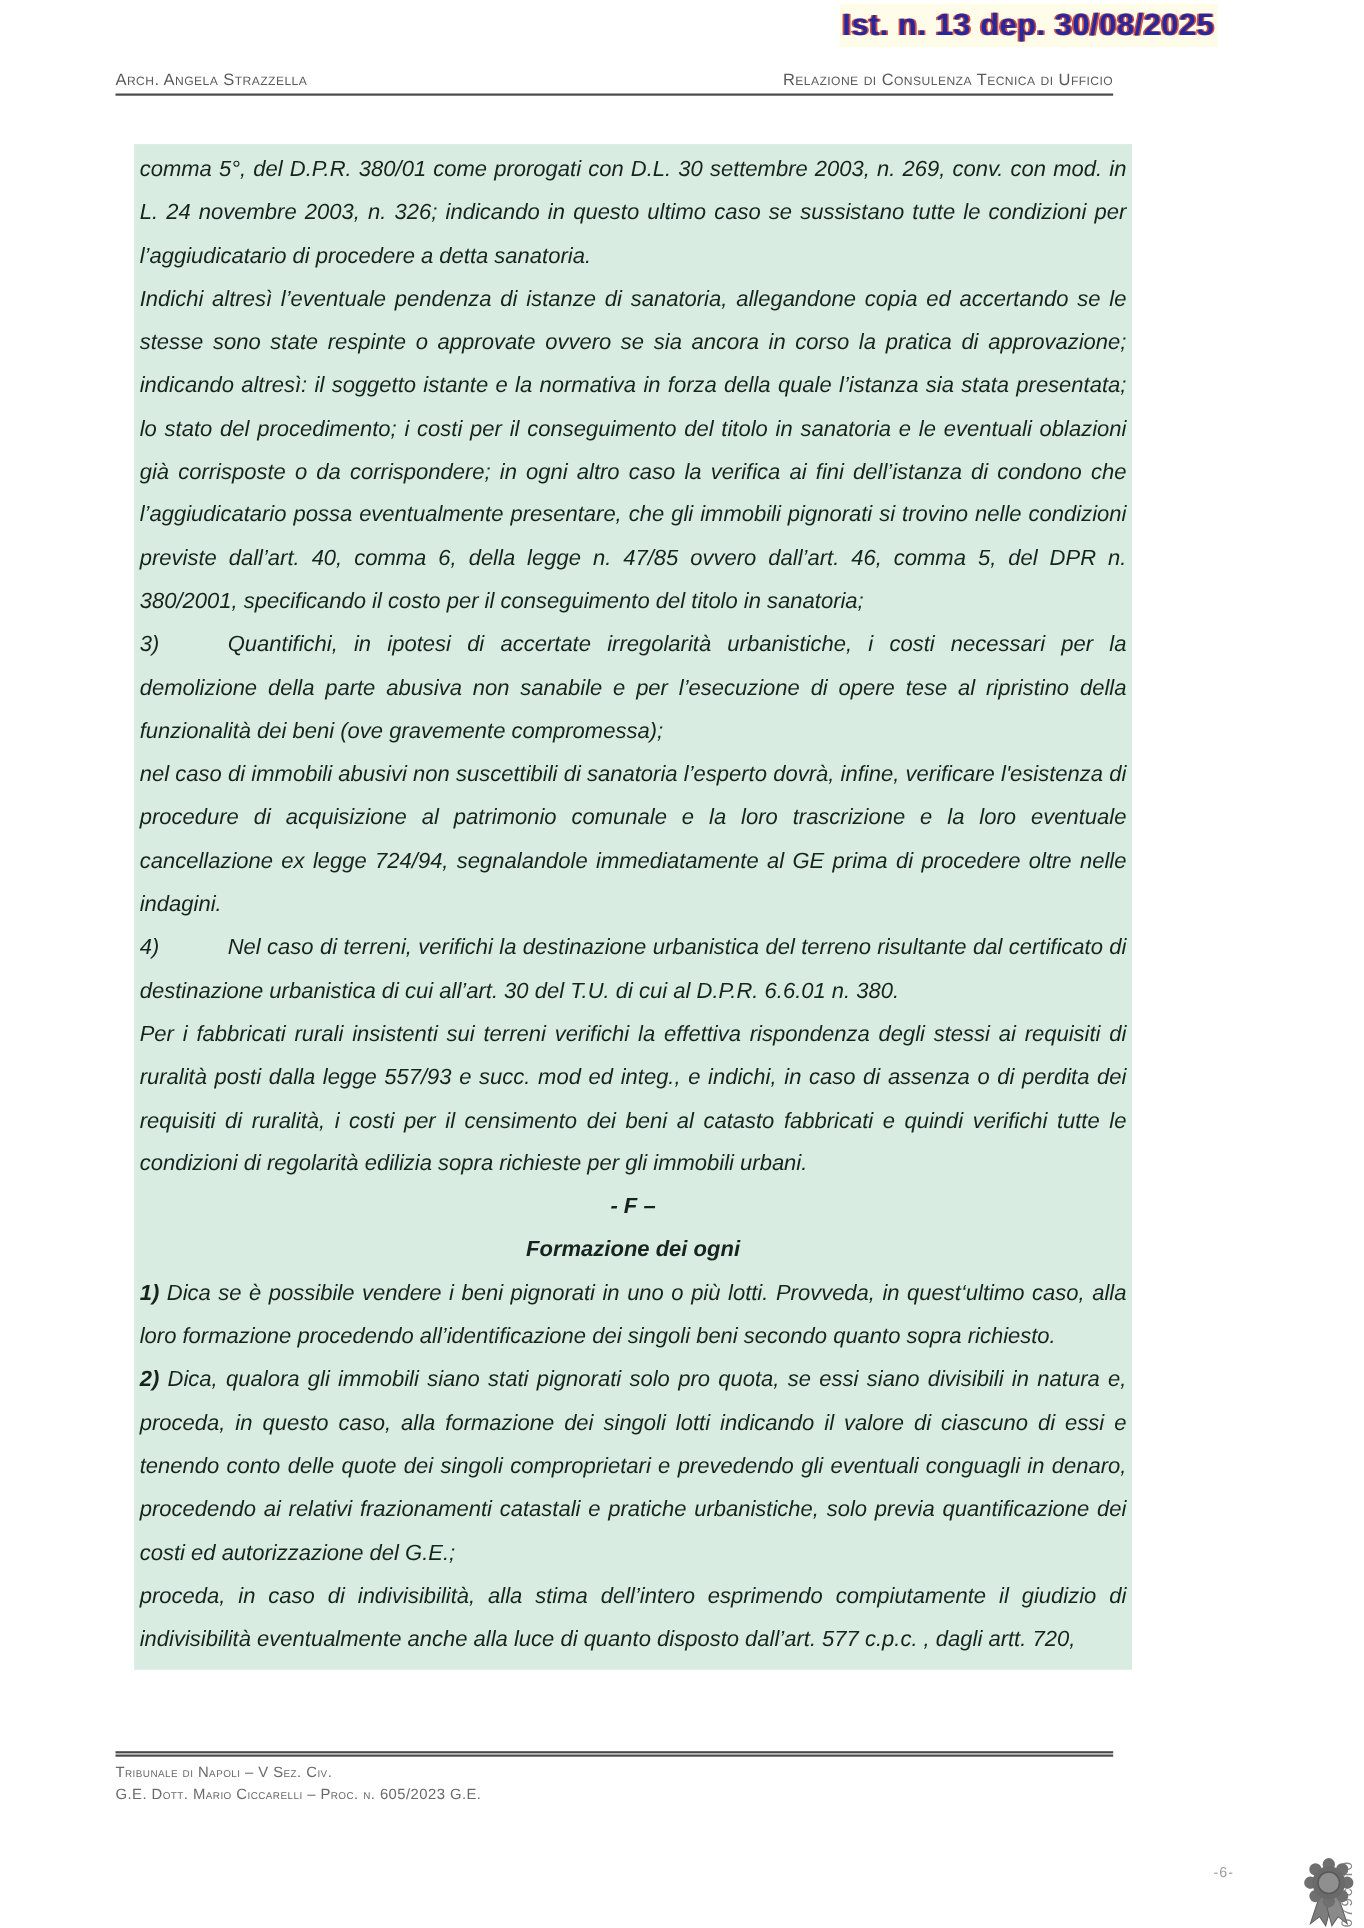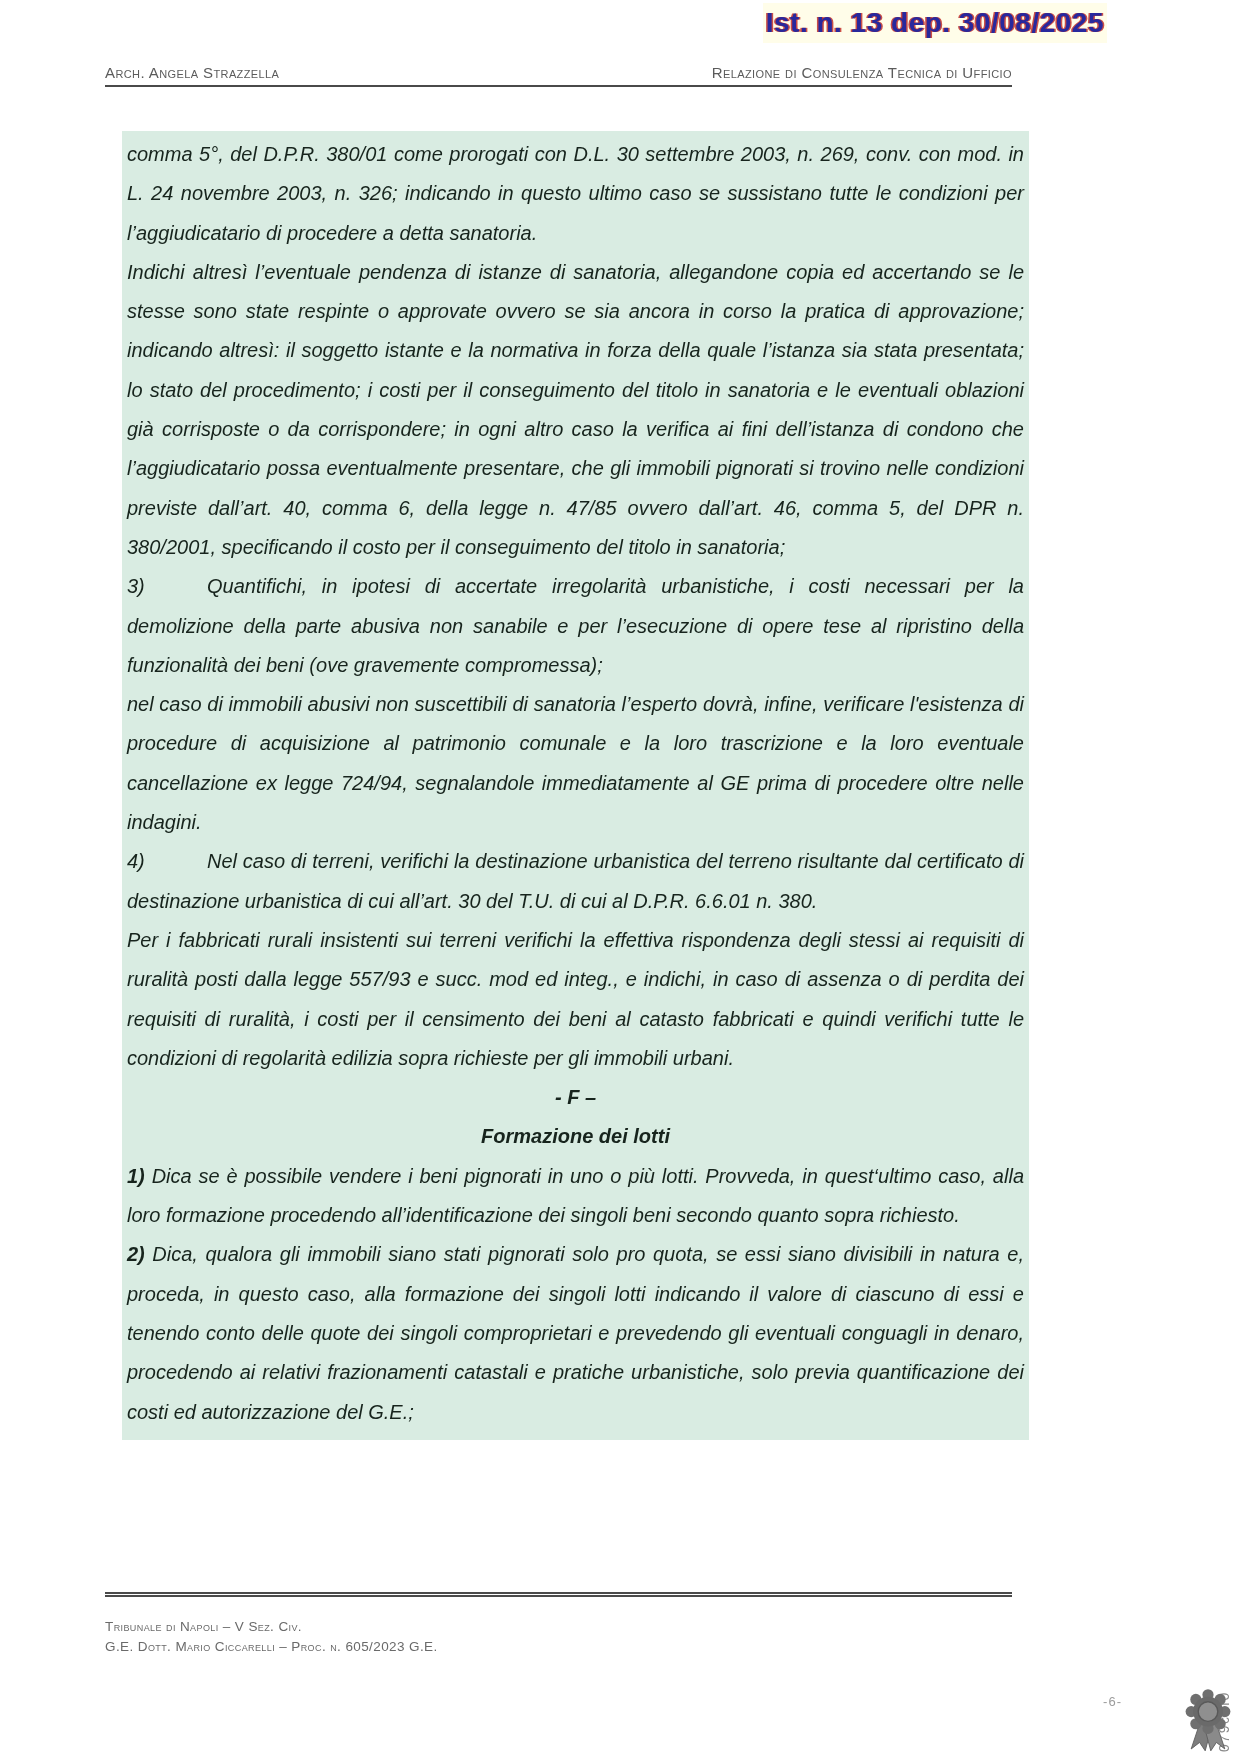--- a/index.html
+++ b/index.html
@@ -47,21 +47,21 @@
   .para{text-align:justify;margin:0;}
   .para.center{text-align:center;}
   .para.bold{font-weight:bold;}
   .hang{display:inline-block;width:80px;font-style:italic;}
   .lead{font-weight:bold;}
 
   
   .footer{
     position:absolute;left:105px;top:1592px;width:907px;
     border-top:5px double #4a4a4a;
-    padding-top:20px;
+    padding-top:4px;
     font-variant:small-caps;
     color:#6a6a6a;font-size:13.5px;letter-spacing:.4px;line-height:20px;
   }
   .page-number{
     position:absolute;right:118px;bottom:44px;
     color:#9b9b9b;font-size:13px;letter-spacing:1px;
   }
 
   
   .sig-vertical{
@@ -88,23 +88,24 @@
   </div>
 
   <div class="doc-body">
       <div class="para">comma 5°, del D.P.R. 380/01 come prorogati con D.L. 30 settembre 2003, n. 269, conv. con mod. in L. 24 novembre 2003, n. 326; indicando in questo ultimo caso se sussistano tutte le condizioni per l’aggiudicatario di procedere a detta sanatoria.</div>
       <div class="para">Indichi altresì l’eventuale pendenza di istanze di sanatoria, allegandone copia ed accertando se le stesse sono state respinte o approvate ovvero se sia ancora in corso la pratica di approvazione; indicando altresì: il soggetto istante e la normativa in forza della quale l’istanza sia stata presentata; lo stato del procedimento; i costi per il conseguimento del titolo in sanatoria e le eventuali oblazioni già corrisposte o da corrispondere; in ogni altro caso la verifica ai fini dell’istanza di condono che l’aggiudicatario possa eventualmente presentare, che gli immobili pignorati si trovino nelle condizioni previste dall’art. 40, comma 6, della legge n. 47/85 ovvero dall’art. 46, comma 5, del DPR n. 380/2001, specificando il costo per il conseguimento del titolo in sanatoria;</div>
       <div class="para"><span class="hang">3)</span>Quantifichi, in ipotesi di accertate irregolarità urbanistiche, i costi necessari per la demolizione della parte abusiva non sanabile e per l’esecuzione di opere tese al ripristino della funzionalità dei beni (ove gravemente compromessa);</div>
       <div class="para">nel caso di immobili abusivi non suscettibili di sanatoria l’esperto dovrà, infine, verificare l'esistenza di procedure di acquisizione al patrimonio comunale e la loro trascrizione e la loro eventuale cancellazione ex legge 724/94, segnalandole immediatamente al GE prima di procedere oltre nelle indagini.</div>
       <div class="para"><span class="hang">4)</span>Nel caso di terreni, verifichi la destinazione urbanistica del terreno risultante dal certificato di destinazione urbanistica di cui all’art. 30 del T.U. di cui al D.P.R. 6.6.01 n. 380.</div>
       <div class="para">Per i fabbricati rurali insistenti sui terreni verifichi la effettiva rispondenza degli stessi ai requisiti di ruralità posti dalla legge 557/93 e succ. mod ed integ., e indichi, in caso di assenza o di perdita dei requisiti di ruralità, i costi per il censimento dei beni al catasto fabbricati e quindi verifichi tutte le condizioni di regolarità edilizia sopra richieste per gli immobili urbani.</div>
       <div class="para center bold">- F –</div>
-      <div class="para center bold">Formazione dei lotti</div>
+      <div class="para center bold">Formazione dei ogni</div>
       <div class="para"><span class="lead">1) </span>Dica se è possibile vendere i beni pignorati in uno o più lotti. Provveda, in quest‘ultimo caso, alla loro formazione procedendo all’identificazione dei singoli beni secondo quanto sopra richiesto.</div>
       <div class="para"><span class="lead">2) </span>Dica, qualora gli immobili siano stati pignorati solo pro quota, se essi siano divisibili in natura e, proceda, in questo caso, alla formazione dei singoli lotti indicando il valore di ciascuno di essi e tenendo conto delle quote dei singoli comproprietari e prevedendo gli eventuali conguagli in denaro, procedendo ai relativi frazionamenti catastali e pratiche urbanistiche, solo previa quantificazione dei costi ed autorizzazione del G.E.;</div>
+      <div class="para">proceda, in caso di indivisibilità, alla stima dell’intero esprimendo compiutamente il giudizio di indivisibilità eventualmente anche alla luce di quanto disposto dall’art. 577 c.p.c. , dagli artt. 720,</div>
     </div>
 
   <div class="footer">
     <div>Tribunale di Napoli – V Sez. Civ.</div>
     <div>G.E. Dott. Mario Ciccarelli – Proc. n. 605/2023 G.E.</div>
   </div>
 
   <div class="page-number">-6-</div>
 
   <div class="sig-vertical">Firmato Da: STRAZZELLA ANGELA Emesso Da: ARUBAPEC S.P.A. NG CA 3 Serial#: 42894d62eaebb48f7bd847d44079cef0</div>

